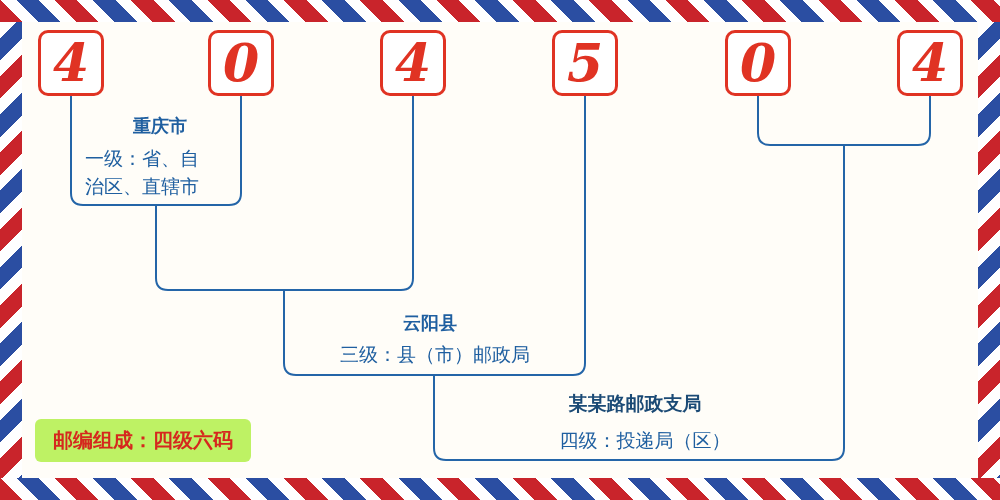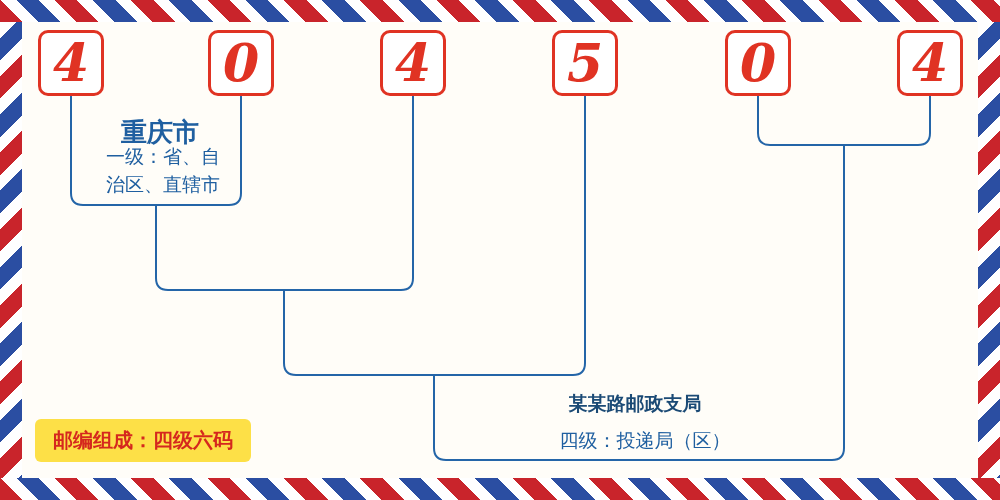--- a/index.html
+++ b/index.html
@@ -78,39 +78,39 @@
 
   
   .lbl {
     position: absolute;
     z-index: 2;
     color: #1f5fa0;
     text-align: center;
     font-size: 19px;
     line-height: 1.45;
   }
-  .lbl.head { font-weight: bold; font-size: 26px; }
+  .lbl.head { font-weight: bold; font-size: 18px; font-family: Liberation Mono, monospace; }
   .lbl.dark { color: #1b4a75; font-weight: bold; }
 
   .lbl-city     { left: 80px;  top: 114px; width: 160px; }
-  .lbl-level1   { left: 100px;  top: 145px; width: 126px; font-family: Liberation Mono, monospace; }
+  .lbl-level1   { left: 79px;  top: 145px; width: 126px; }
   .lbl-level2   { left: 210px; top: 255px; width: 125px; }
   .lbl-county   { left: 350px; top: 311px; width: 160px; }
   .lbl-level3   { left: 310px; top: 341px; width: 250px; }
   .lbl-branch   { left: 530px; top: 390px; width: 210px; font-size: 19px; }
   .lbl-level4   { left: 540px; top: 427px; width: 210px; }
   .lbl-delivery { left: 770px; top: 107px; width: 150px; font-size: 20px; }
 
   
   .badge {
     position: absolute;
     left: 35px;
     top: 419px;
     z-index: 2;
-    background: #fde047;
+    background: #bef264;
     border-radius: 6px;
     padding: 8px 18px;
     color: #d5281e;
     font-weight: bold;
     font-size: 20px;
   }
 </style>
 </head>
 <body>
 
@@ -136,18 +136,20 @@
 
   <div class="digit-box d1">4</div>
   <div class="digit-box d2">0</div>
   <div class="digit-box d3">4</div>
   <div class="digit-box d4">5</div>
   <div class="digit-box d5">0</div>
   <div class="digit-box d6">4</div>
 
   <div class="lbl head lbl-city">重庆市</div>
   <div class="lbl lbl-level1">一级：省、自治区、直辖市</div>
+  <div class="lbl head lbl-county">云阳县</div>
+  <div class="lbl lbl-level3">三级：县（市）邮政局</div>
   <div class="lbl lbl-level4">四级：投递局（区）</div>
   <div class="lbl dark lbl-branch">某某路邮政支局</div>
 
   <div class="badge">邮编组成：四级六码</div>
 
 </div>
 
 </body></html>

